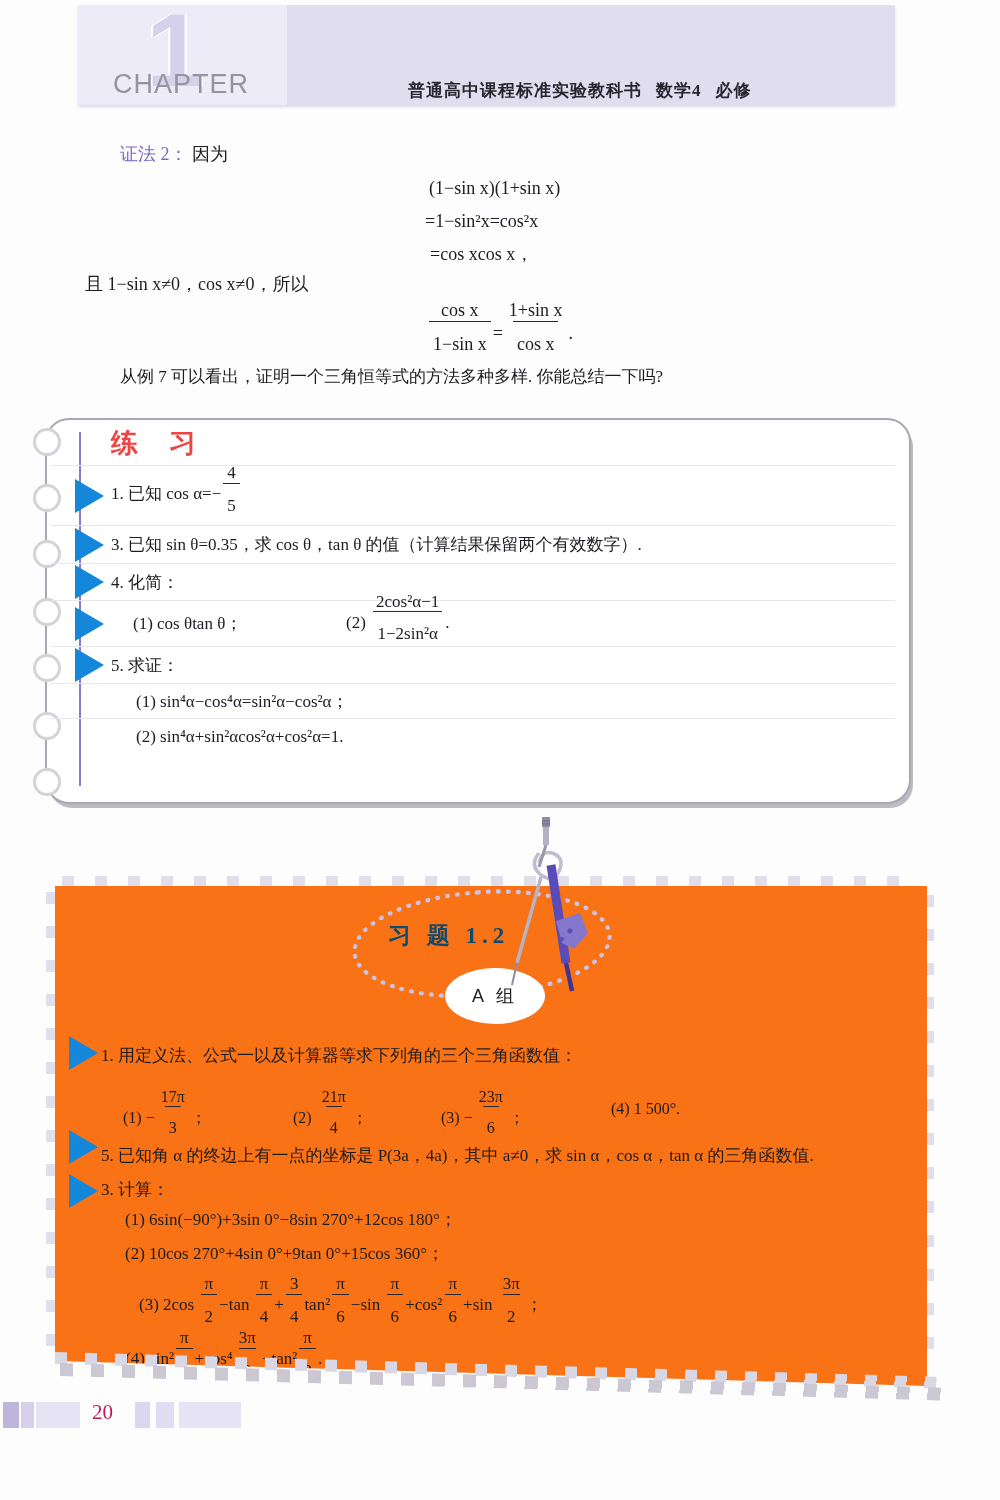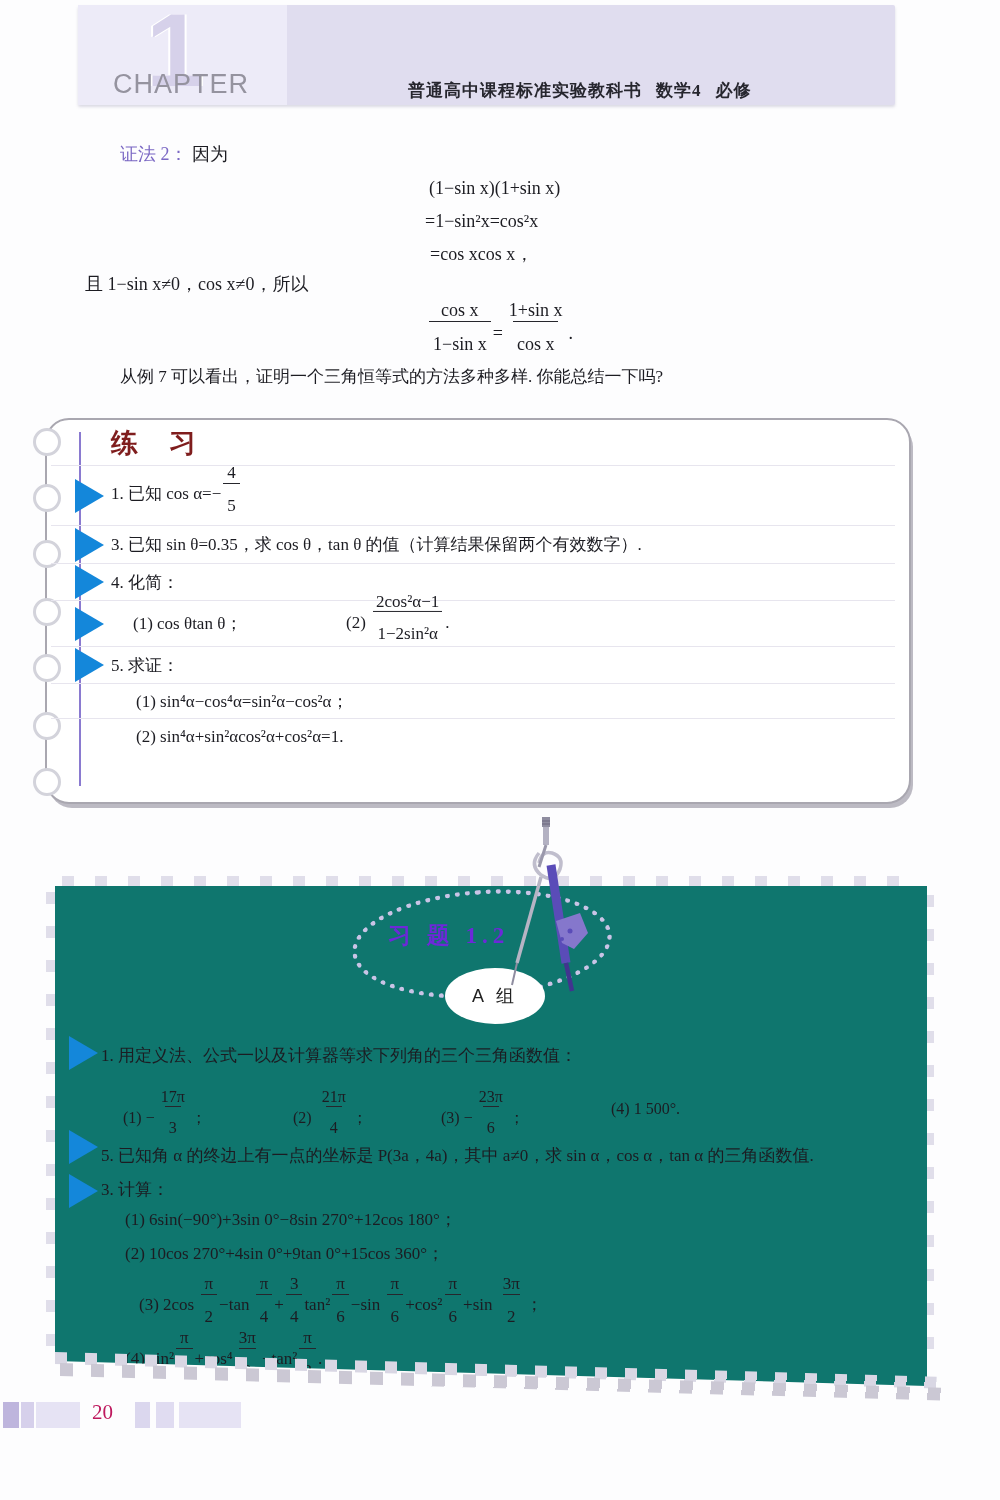--- a/index.html
+++ b/index.html
@@ -39,47 +39,47 @@
 
   
   .pbox{position:absolute;left:45px;top:418px;width:862px;height:382px;background:#fff;
         border:2px solid #a9a7b0;border-radius:24px;
         box-shadow:3px 5px 0 -1px #bcbac3;}
   .pline{position:absolute;left:32px;top:12px;bottom:16px;width:2px;background:#8a7ad0;}
   .ring{position:absolute;left:-14px;width:22px;height:22px;border:3px solid #d3d3db;
         border-radius:50%;background:#fff;}
   .prow{position:relative;margin-left:4px;margin-right:14px;border-bottom:1px solid #e7e5ee;
         display:flex;align-items:center;padding-left:60px;font-size:17px;box-sizing:border-box;}
-  .ptitle{height:46px;font-weight:900;font-size:27px;letter-spacing:2px;color:#7f1d1d;
+  .ptitle{height:46px;font-weight:900;font-size:27px;letter-spacing:2px;color:#ef4444;
           font-family:"Liberation Serif",serif;}
   .tri{position:absolute;left:24px;top:50%;transform:translateY(-50%);width:0;height:0;
        border-top:17px solid transparent;border-bottom:17px solid transparent;
        border-left:29px solid #1487da;}
   .sub-ind{padding-left:85px;}
   .col2{position:absolute;left:295px;top:50%;transform:translateY(-50%);}
 
   
-  .panel{position:absolute;left:55px;top:886px;width:872px;height:500px;background:#0f766e;
+  .panel{position:absolute;left:55px;top:886px;width:872px;height:500px;background:#f97316;
          clip-path:polygon(0 0,100% 0,100% 100%,0 95%);}
   .ticks-top{position:absolute;left:62px;top:876px;width:856px;height:11px;
          background:repeating-linear-gradient(90deg,#e0deea 0 12px,transparent 12px 33px);}
   .ticks-left{position:absolute;left:46px;top:892px;width:11px;height:455px;
          background:repeating-linear-gradient(180deg,#e0deea 0 12px,transparent 12px 34px);}
   .ticks-right{position:absolute;left:923px;top:895px;width:11px;height:472px;
          background:repeating-linear-gradient(180deg,#e0deea 0 12px,transparent 12px 34px);}
   .fringe1{position:absolute;left:55px;top:1352px;width:882px;height:12px;transform:rotate(1.6deg);
          transform-origin:top left;
          background:repeating-linear-gradient(90deg,#d9d7e4 0 12px,transparent 12px 30px);}
   .fringe2{position:absolute;left:60px;top:1363px;width:882px;height:13px;transform:rotate(1.6deg);
          transform-origin:top left;
          background:repeating-linear-gradient(90deg,#cbc8d4 0 13px,transparent 13px 31px);}
   .dot-ellipse{position:absolute;left:352px;top:890px;width:250px;height:98px;border:5px dotted #c9c4e6;
          border-radius:50%;transform:rotate(-4deg);}
   .ex-title{position:absolute;left:388px;top:920px;font-weight:900;font-size:23px;letter-spacing:5px;
-         color:#6d28d9;}
+         color:#0c4a6e;}
   .group-ellipse{position:absolute;left:445px;top:968px;width:100px;height:56px;background:#fff;
          border-radius:50%;display:flex;align-items:center;justify-content:center;
          font-family:"Liberation Sans",sans-serif;font-size:18px;color:#222;letter-spacing:4px;}
   .prob{position:absolute;font-size:17px;}
   .ptri{position:absolute;width:0;height:0;border-top:17px solid transparent;
         border-bottom:17px solid transparent;border-left:29px solid #1487da;}
   .p1subs{position:absolute;left:0;top:0;width:100%;}
   .p1subs span.item{position:absolute;white-space:nowrap;}
 
   .compass{position:absolute;left:492px;top:815px;z-index:3;}

